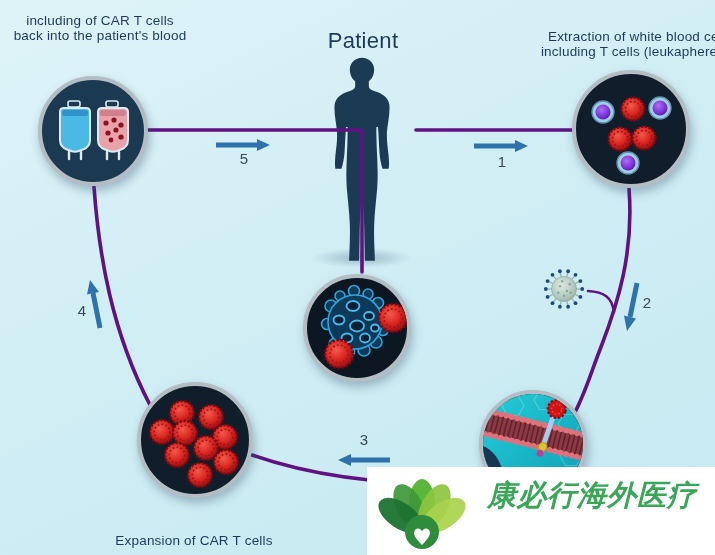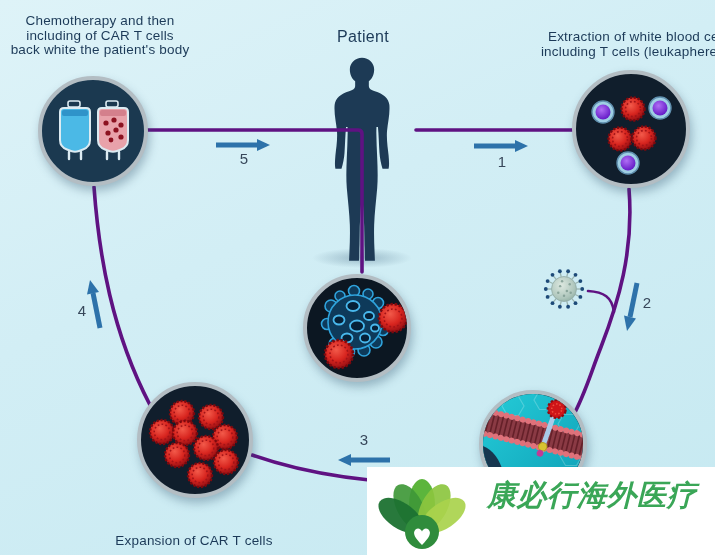--- a/index.html
+++ b/index.html
@@ -7,21 +7,21 @@
     position:relative;width:715px;height:555px;overflow:hidden;
     background:linear-gradient(155deg,#def3f8 0%,#d2eef5 40%,#c6e9f1 100%);
     font-family:"Liberation Sans","DejaVu Sans",sans-serif;
   }
   .abs{position:absolute;}
   .caption{
     color:#1c3a58;font-size:13.5px;line-height:14.5px;text-align:center;
     letter-spacing:.2px;font-weight:500;
   }
   .caption .ln{display:block;white-space:nowrap;}
-  .patient-label{color:#1c3a58;font-size:16px;text-align:center;letter-spacing:.3px;font-weight:500;}
+  .patient-label{color:#1c3a58;font-size:22px;text-align:center;letter-spacing:.3px;font-weight:500;}
   .stepnum{color:#37475a;font-size:15px;width:14px;text-align:center;font-weight:500;}
   .node{
     position:absolute;border-radius:50%;border:4px solid #b3bdc3;
     background:#101e2c;box-shadow:2px 5px 10px rgba(45,80,105,.35);overflow:hidden;
   }
   .node svg{display:block;}
   .node-chemo{background:#1b3950;}
   .patient-shadow{
     left:312px;top:248px;width:100px;height:20px;border-radius:50%;
     background:radial-gradient(closest-side,rgba(110,145,165,.55),rgba(110,145,165,0));
@@ -300,23 +300,22 @@
         <circle cx="3" cy="2" r="1.3"></circle>
         <circle cx="6" cy="-5" r="1.3"></circle>
       <circle cx="-6" cy="4" r="1.3"></circle>
         <circle cx="0" cy="7" r="1.3"></circle>
         <circle cx="-2" cy="-8" r="1.3"></circle>
       <circle cx="7" cy="4" r="1.3"></circle>
     </g>
   </svg>
 
   <div class="abs caption ztext" style="left:0;top:14px;width:200px;">
-    <span class="ln">Chemotherapy and then</span>
     <span class="ln">including of CAR T cells</span>
-    <span class="ln">back white the patient's body</span>
+    <span class="ln">back into the patient's blood</span>
   </div>
 
   <div class="abs patient-label ztext" style="left:320px;top:28px;width:86px;">Patient</div>
 
   <div class="abs caption ztext" style="left:498px;top:30px;width:284px;">
     <span class="ln">Extraction of white blood cells</span>
     <span class="ln">including T cells (leukapheresis)</span>
   </div>
 
 

